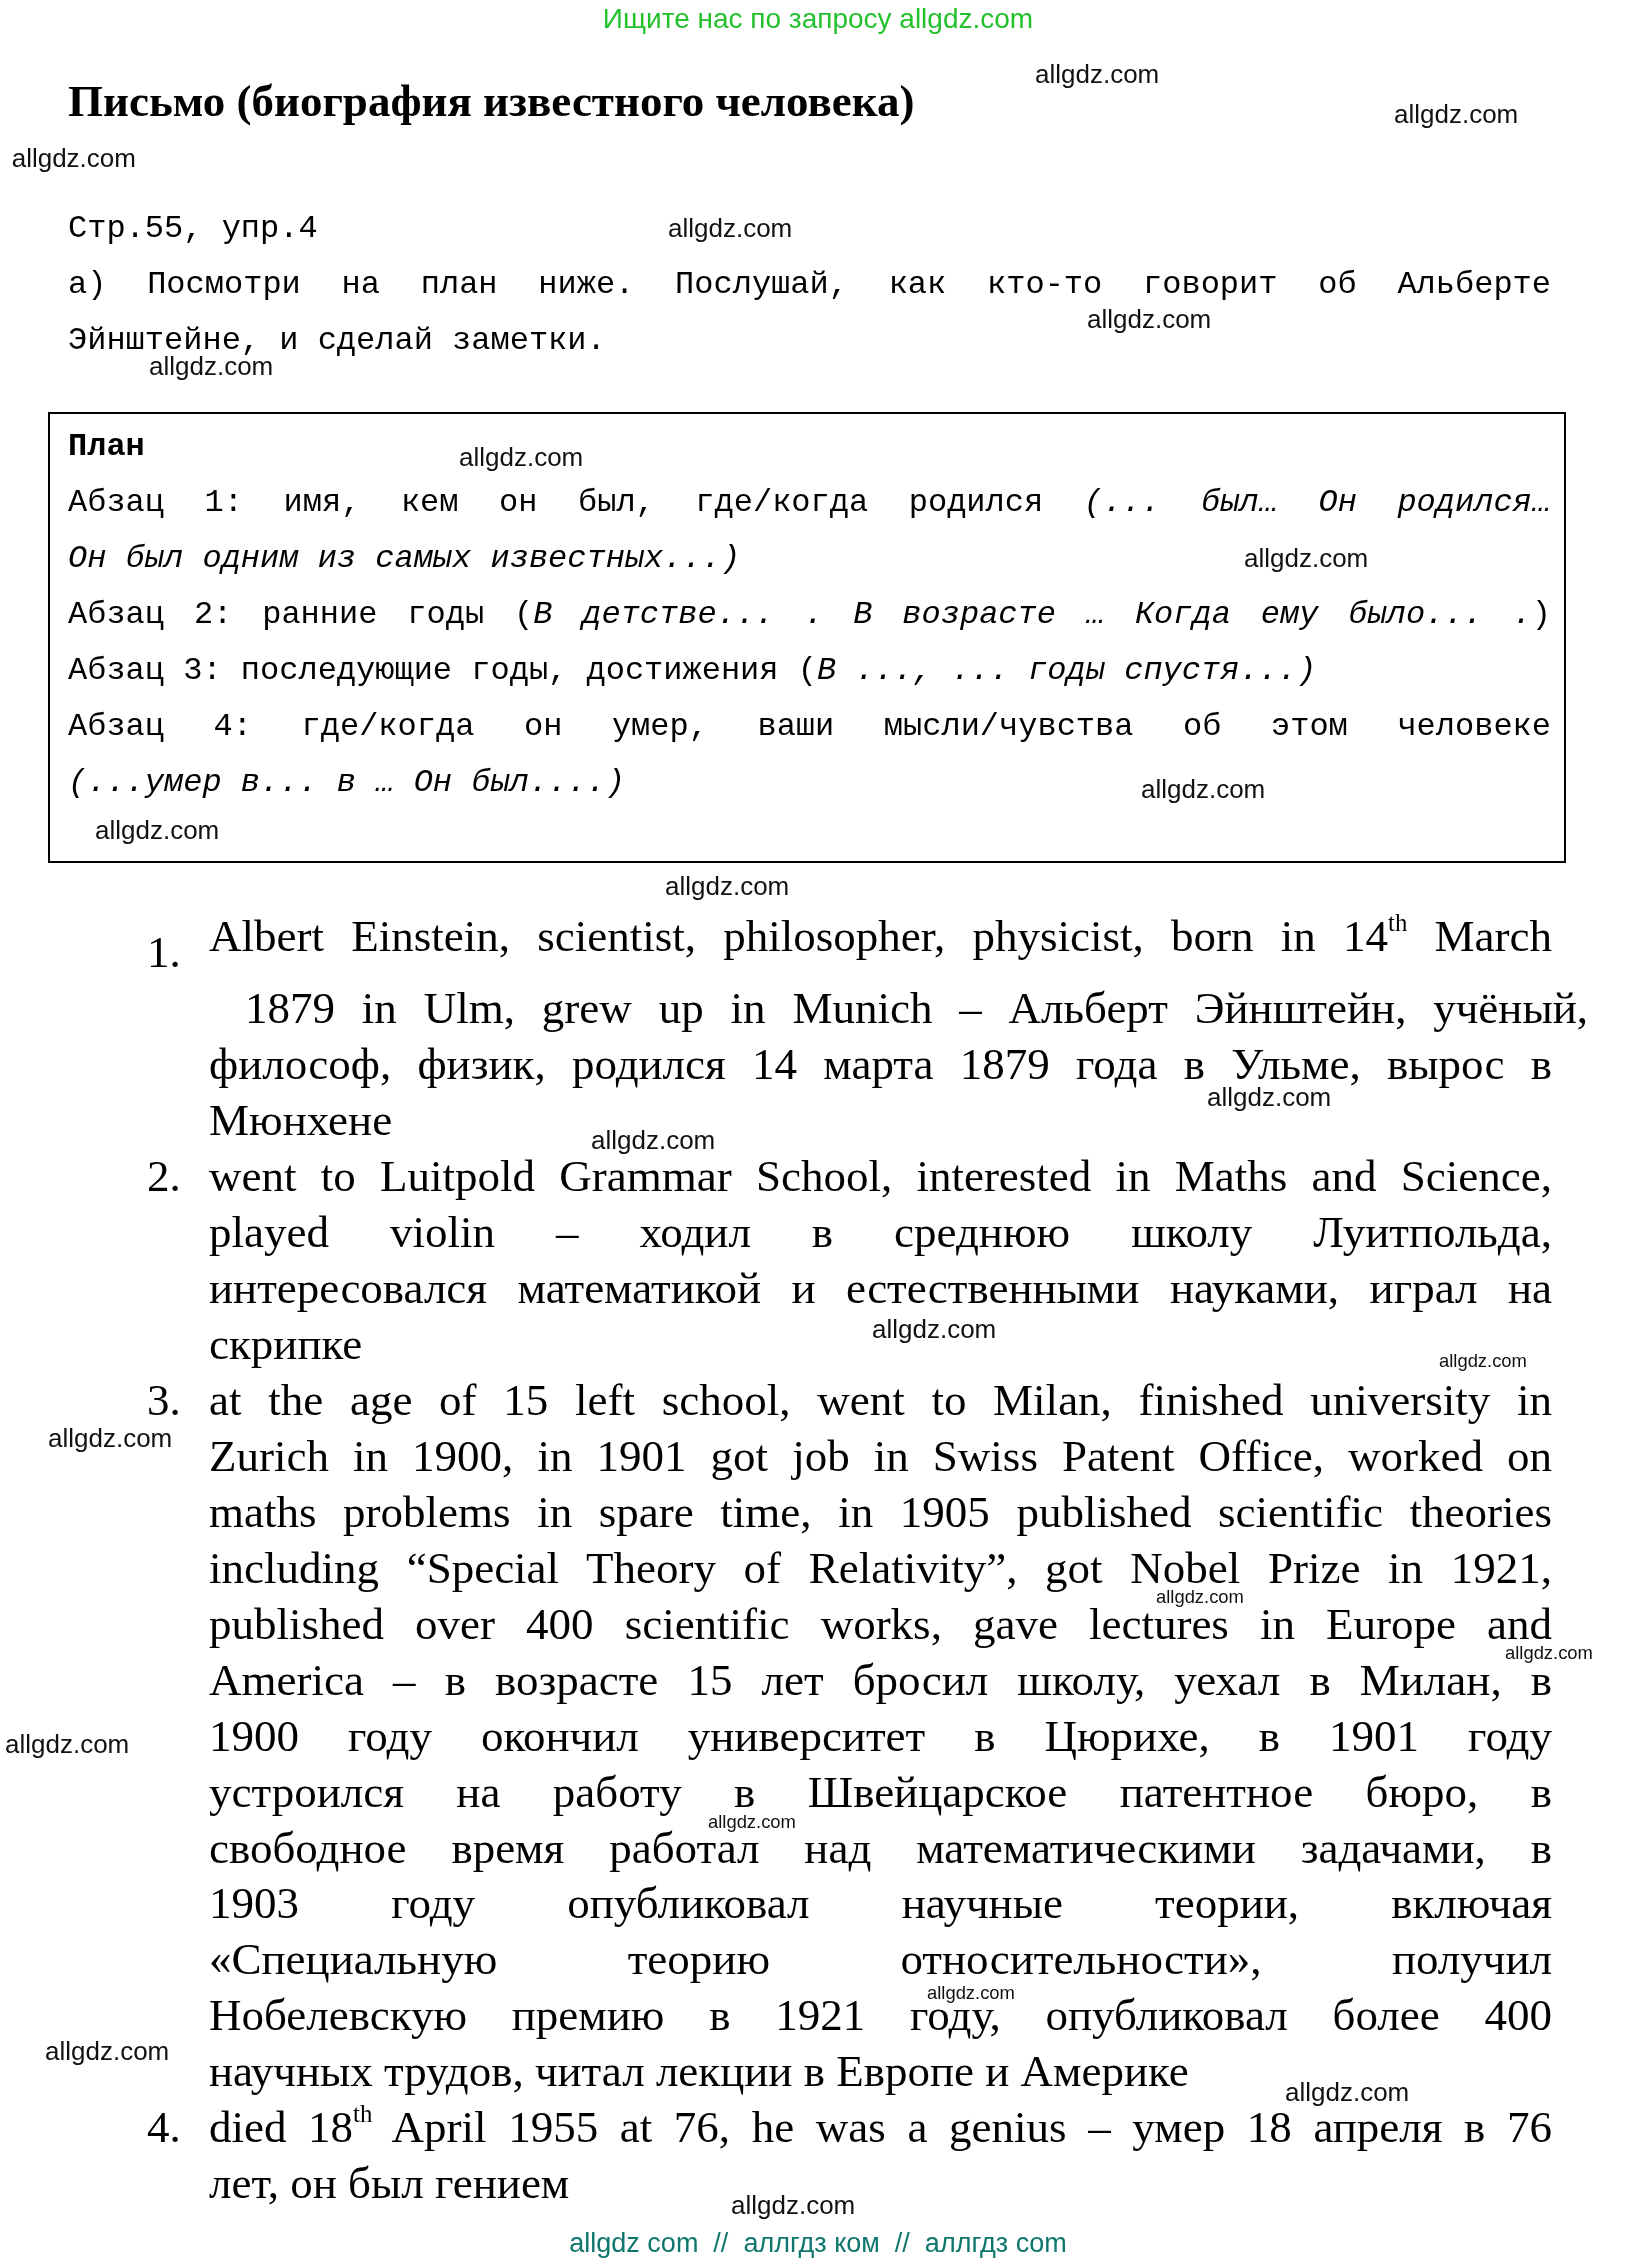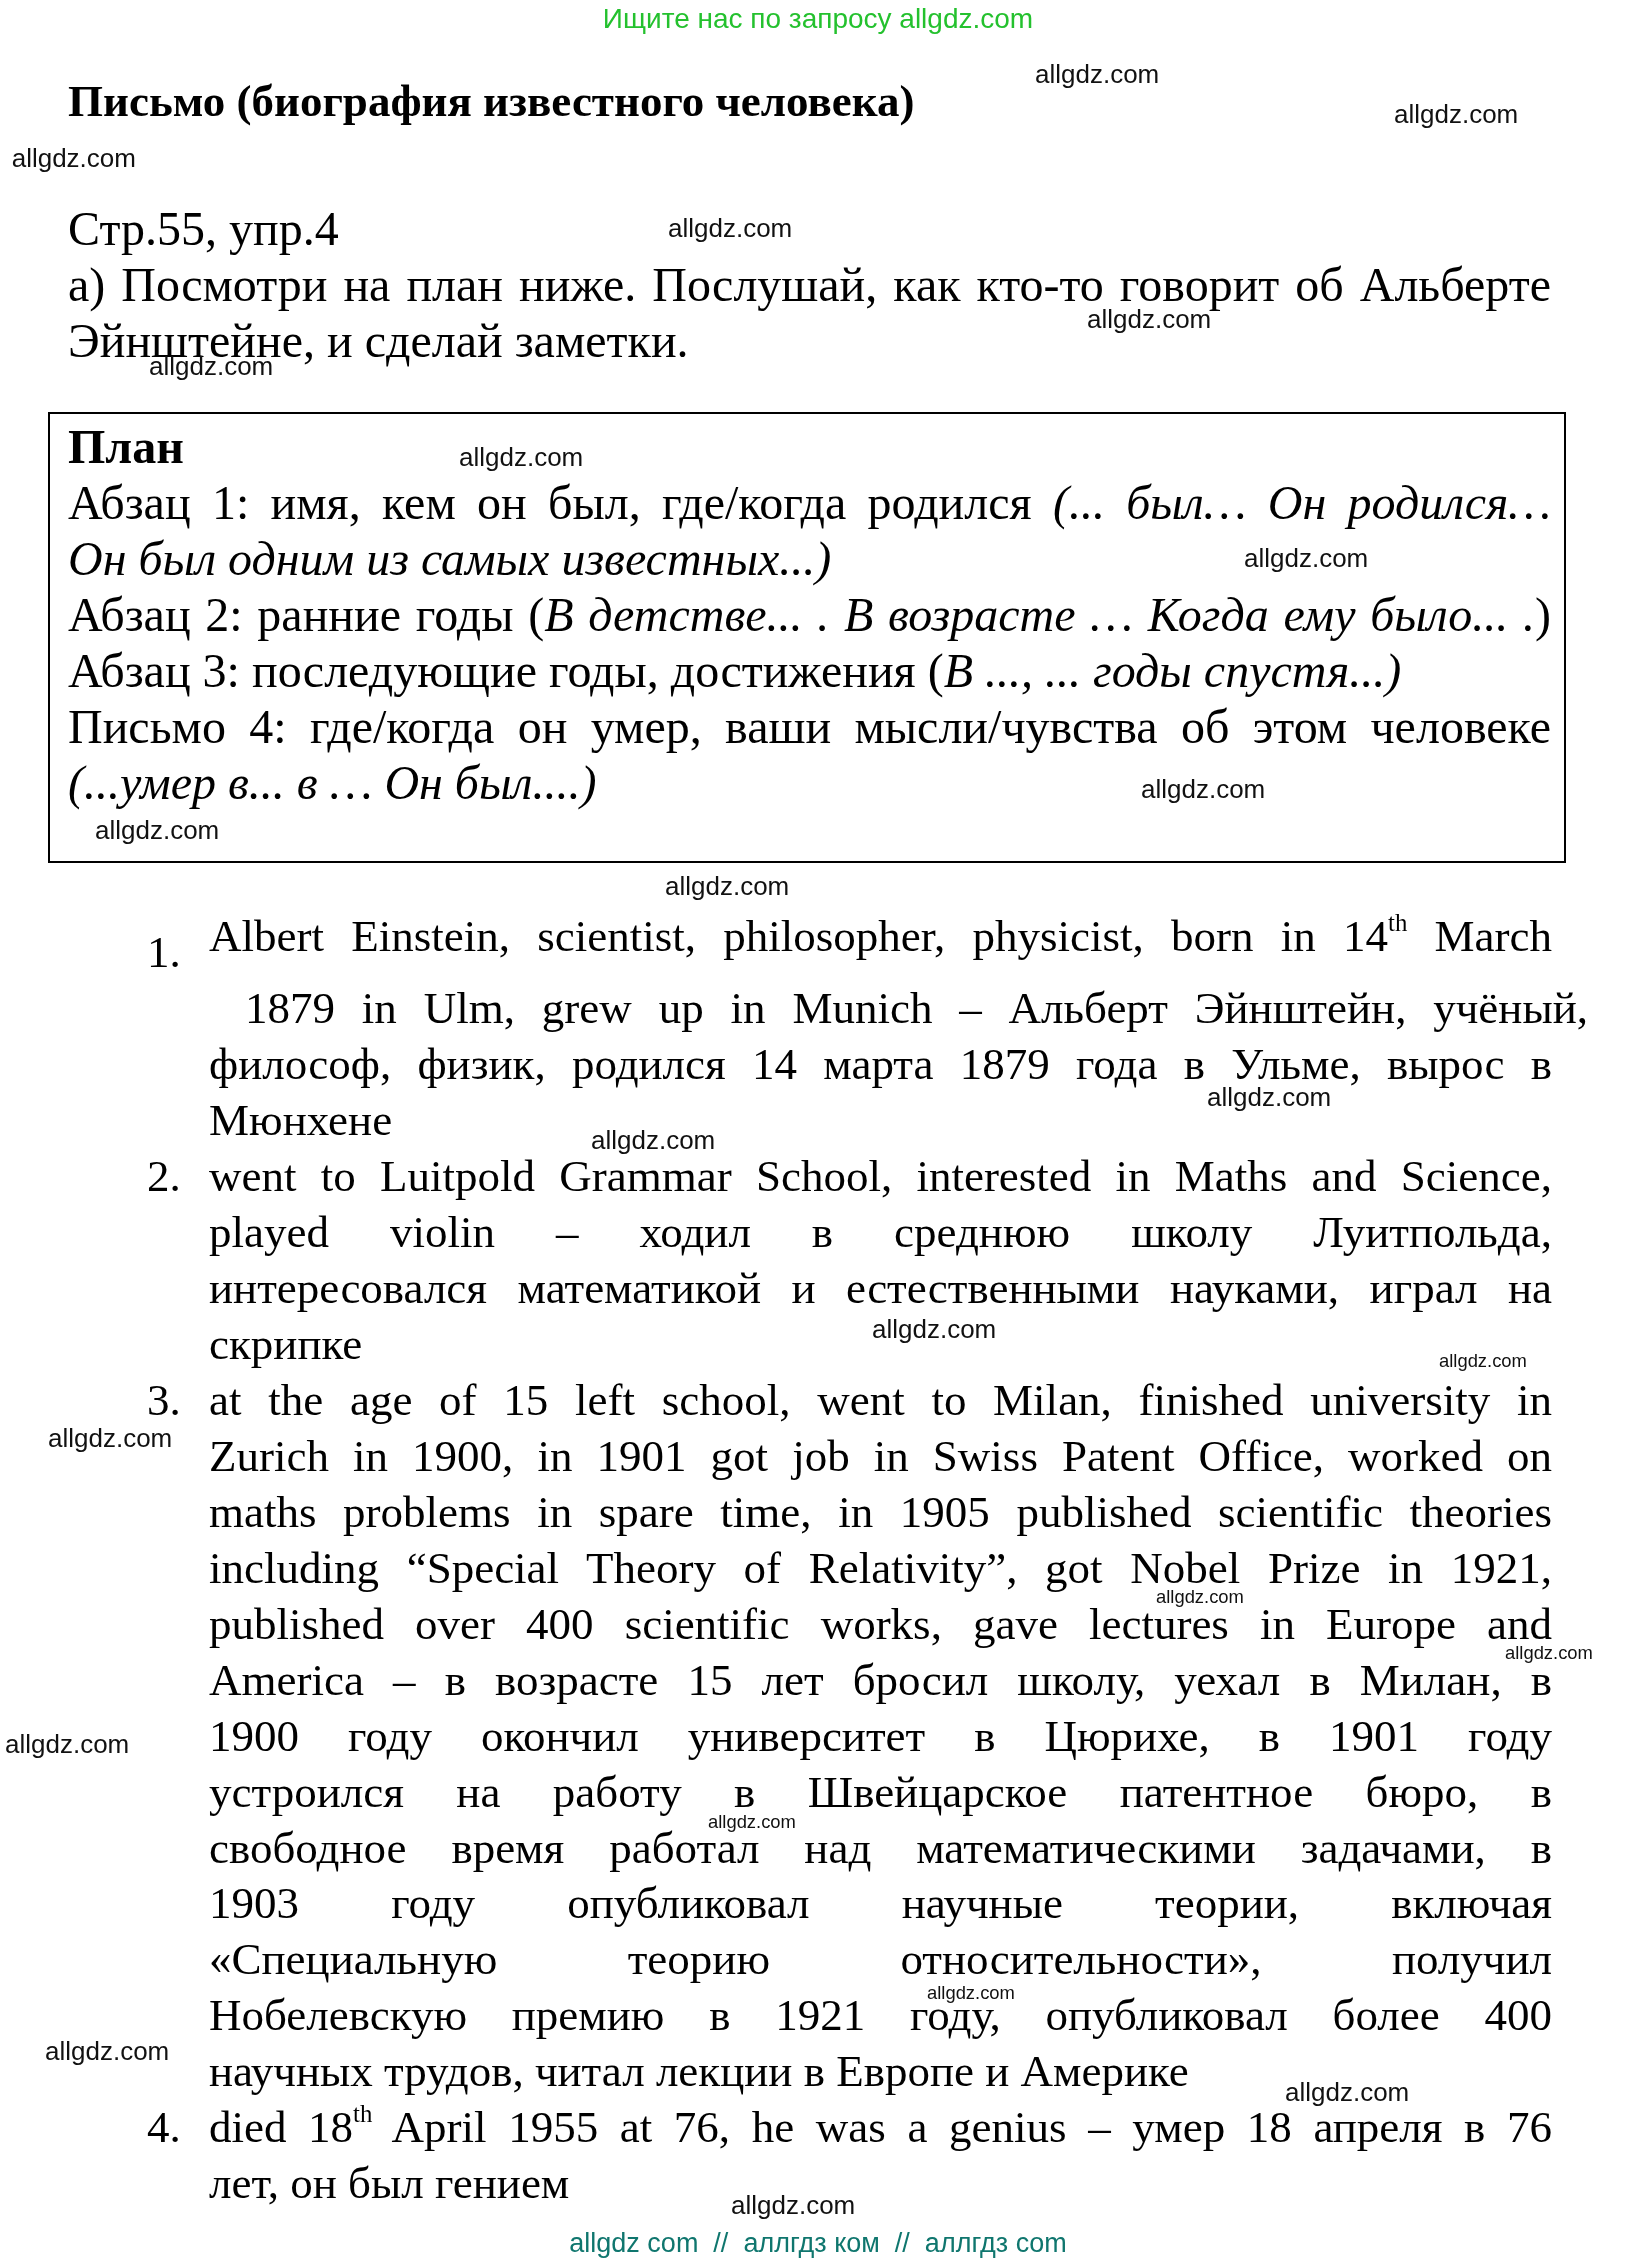--- a/index.html
+++ b/index.html
@@ -5,21 +5,21 @@
   html, body { margin: 0; padding: 0; background: #ffffff; }
   body { width: 1636px; height: 2261px; position: relative; overflow: hidden; }
   .serif { font-family: "Liberation Serif", "DejaVu Serif", serif; color: #000; }
   .sans { font-family: "Liberation Sans", "DejaVu Sans", sans-serif; }
   .abs { position: absolute; white-space: nowrap; }
   .top-banner { position: absolute; left: 0; width: 1636px; top: 1.7px; text-align: center;
     font-size: 28px; color: #24c12e; line-height: 33px; }
   .footer-banner { position: absolute; left: 0; width: 1636px; top: 2227px; text-align: center;
     font-size: 27px; color: #0f766e; line-height: 32px; }
   .title { left: 68px; top: 73px; font-size: 45px; font-weight: bold; line-height: 56px; }
-  .body-line { font-size: 48px; line-height: 56px; height: 56px; }
+  .body-line { font-size: 32px; line-height: 56px; height: 56px; font-family: Liberation Mono, monospace; }
   .just { text-align: justify; text-align-last: justify; white-space: normal; overflow: hidden; }
   .it { font-style: italic; }
   .plan-box { position: absolute; left: 48px; top: 412px; width: 1514px; height: 447px;
     border: 2.5px solid #000; box-sizing: content-box; }
   .plan-heading { font-weight: bold; }
   .num { position: absolute; left: 147px; font-size: 45px; line-height: 56px; }
   .li-line { position: absolute; left: 209px; width: 1343px; font-size: 45px; line-height: 56px; height: 56px; }
   sup { font-size: 0.55em; line-height: 0; position: relative; top: -0.15em; vertical-align: super; }
   .wm { position: absolute; font-family: "Liberation Sans", "DejaVu Sans", sans-serif;
     color: #111; font-size: 26px; line-height: 28px; white-space: nowrap; }
@@ -39,21 +39,21 @@
 <div class="plan-box"></div>
 <div class="abs serif body-line plan-heading" style="left:68px; top:419px;">План</div>
 
 <div class="abs serif body-line just" style="left:68px; top:475px; width:1483px;"><span>Абзац 1: имя, кем он был, где/когда родился </span><span class="it">(... был… Он родился…</span></div>
 <div class="abs serif body-line it" style="left:68px; top:531px;">Он был одним из самых известных...)</div>
 
 <div class="abs serif body-line just" style="left:68px; top:587px; width:1483px;"><span>Абзац 2: ранние годы (</span><span class="it">В детстве... . В возрасте … Когда ему было... .</span><span>)</span></div>
 
 <div class="abs serif body-line" style="left:68px; top:643px;"><span>Абзац 3: последующие годы, достижения (</span><span class="it">В ..., ... годы спустя...)</span></div>
 
-<div class="abs serif body-line just" style="left:68px; top:699px; width:1483px;">Письмо 4: где/когда он умер, ваши мысли/чувства об этом человеке</div>
+<div class="abs serif body-line just" style="left:68px; top:699px; width:1483px;">Абзац 4: где/когда он умер, ваши мысли/чувства об этом человеке</div>
 <div class="abs serif body-line it" style="left:68px; top:755px;">(...умер в... в … Он был....)</div>
 
 <div>
 
   <div class="num serif" style="top:924px;">1.</div>
   <div class="li-line serif just" style="top:908px;"><span>Albert Einstein, scientist, philosopher, physicist, born in 14</span><sup>th</sup><span> March</span></div>
   <div class="li-line serif just" style="top:980px;margin-left:36px;">1879 in Ulm, grew up in Munich – Альберт Эйнштейн, учёный,</div>
   <div class="li-line serif just" style="top:1036px;">философ, физик, родился 14 марта 1879 года в Ульме, вырос в</div>
   <div class="li-line serif" style="top:1092px;">Мюнхене</div>
 

